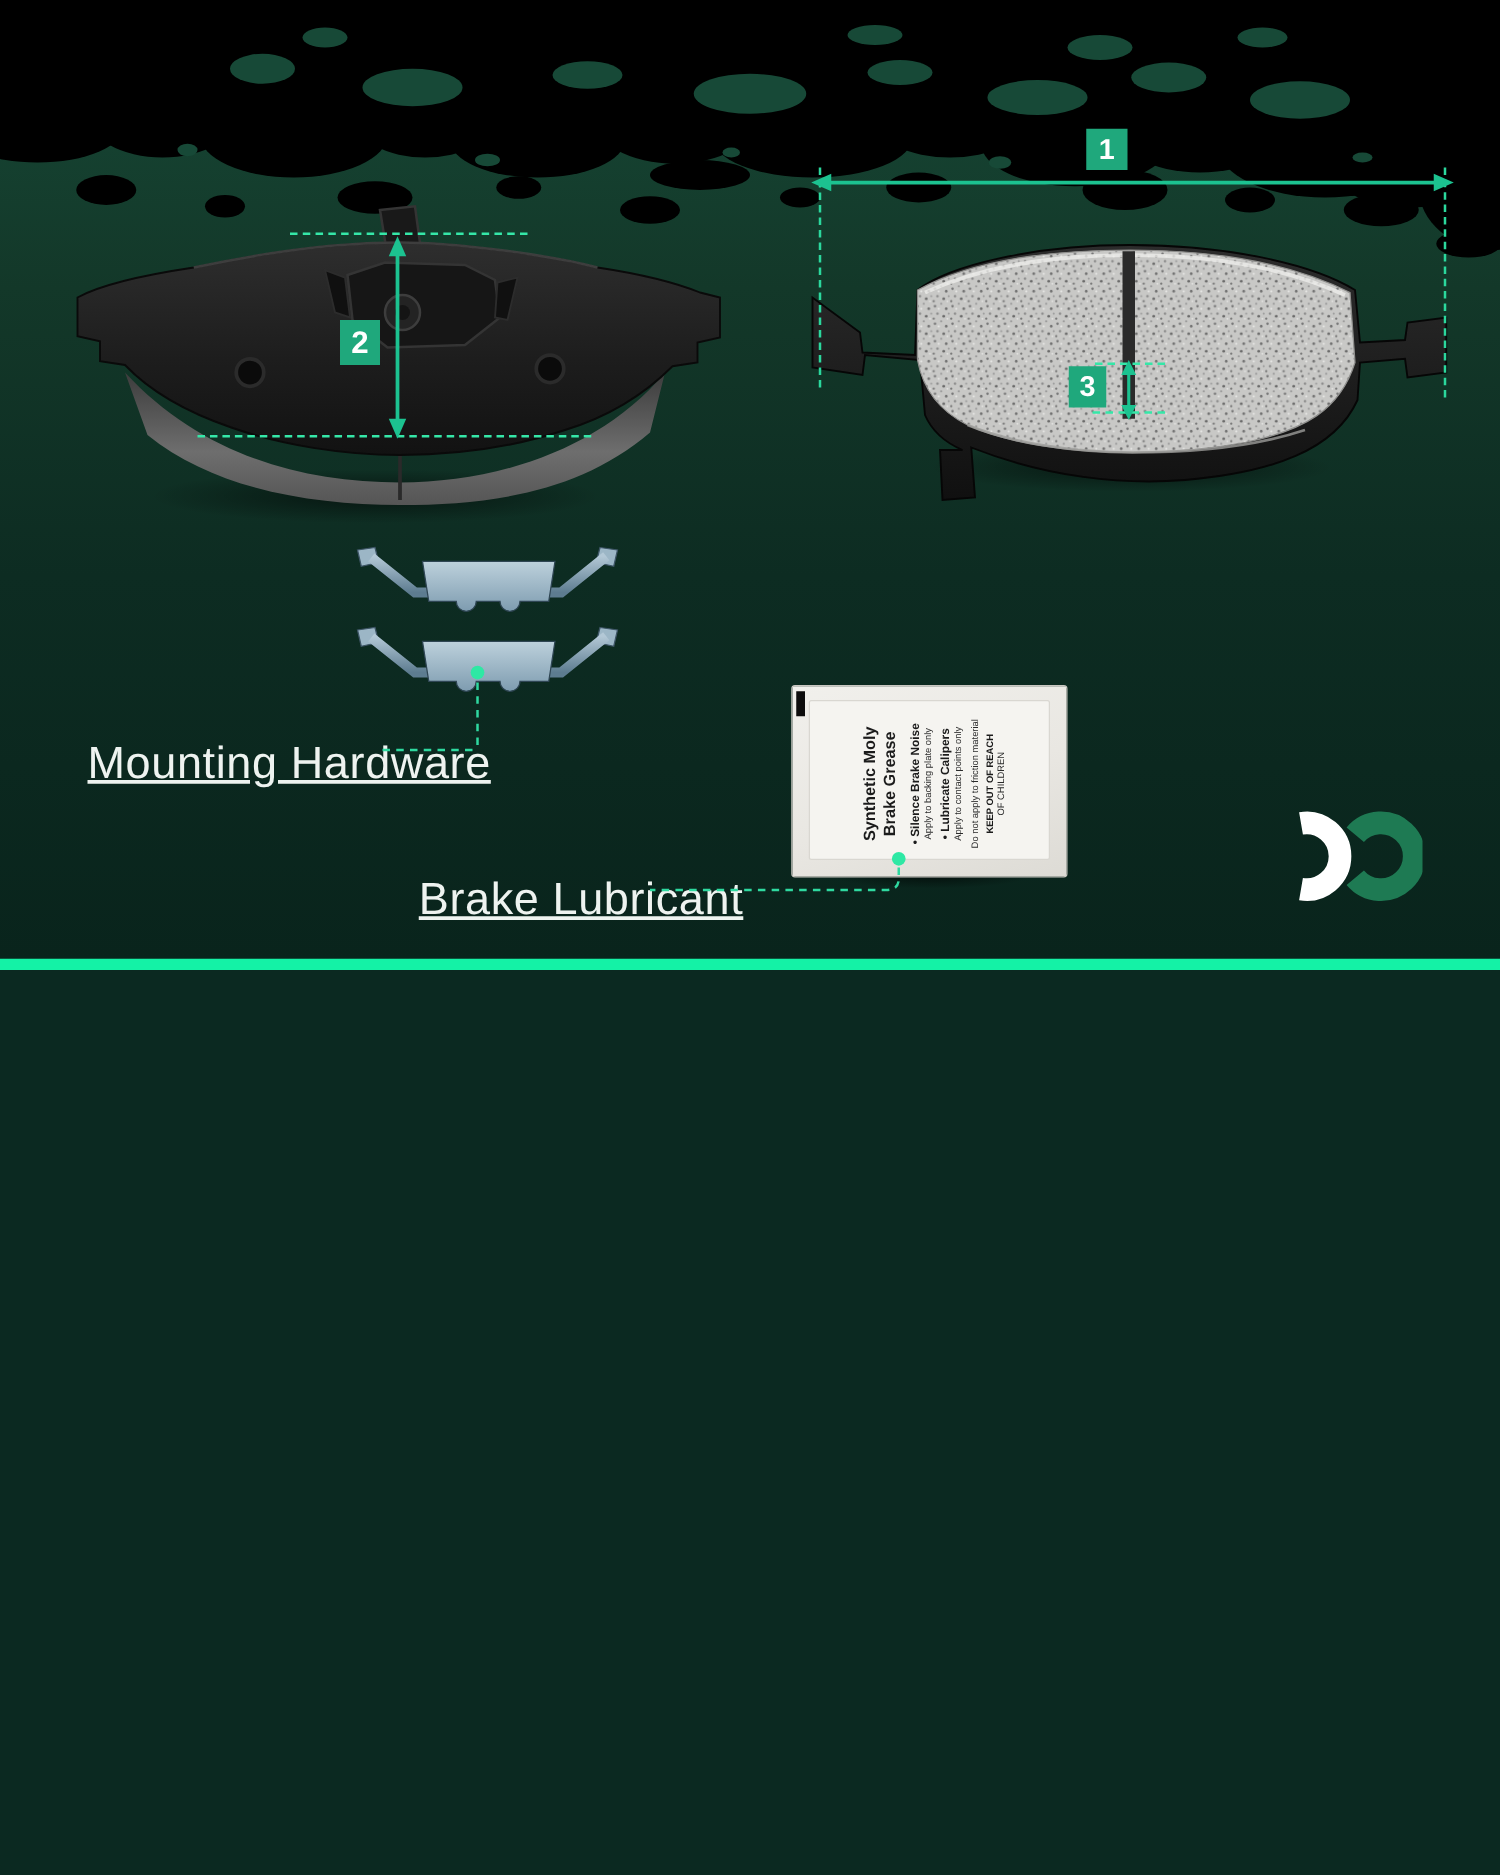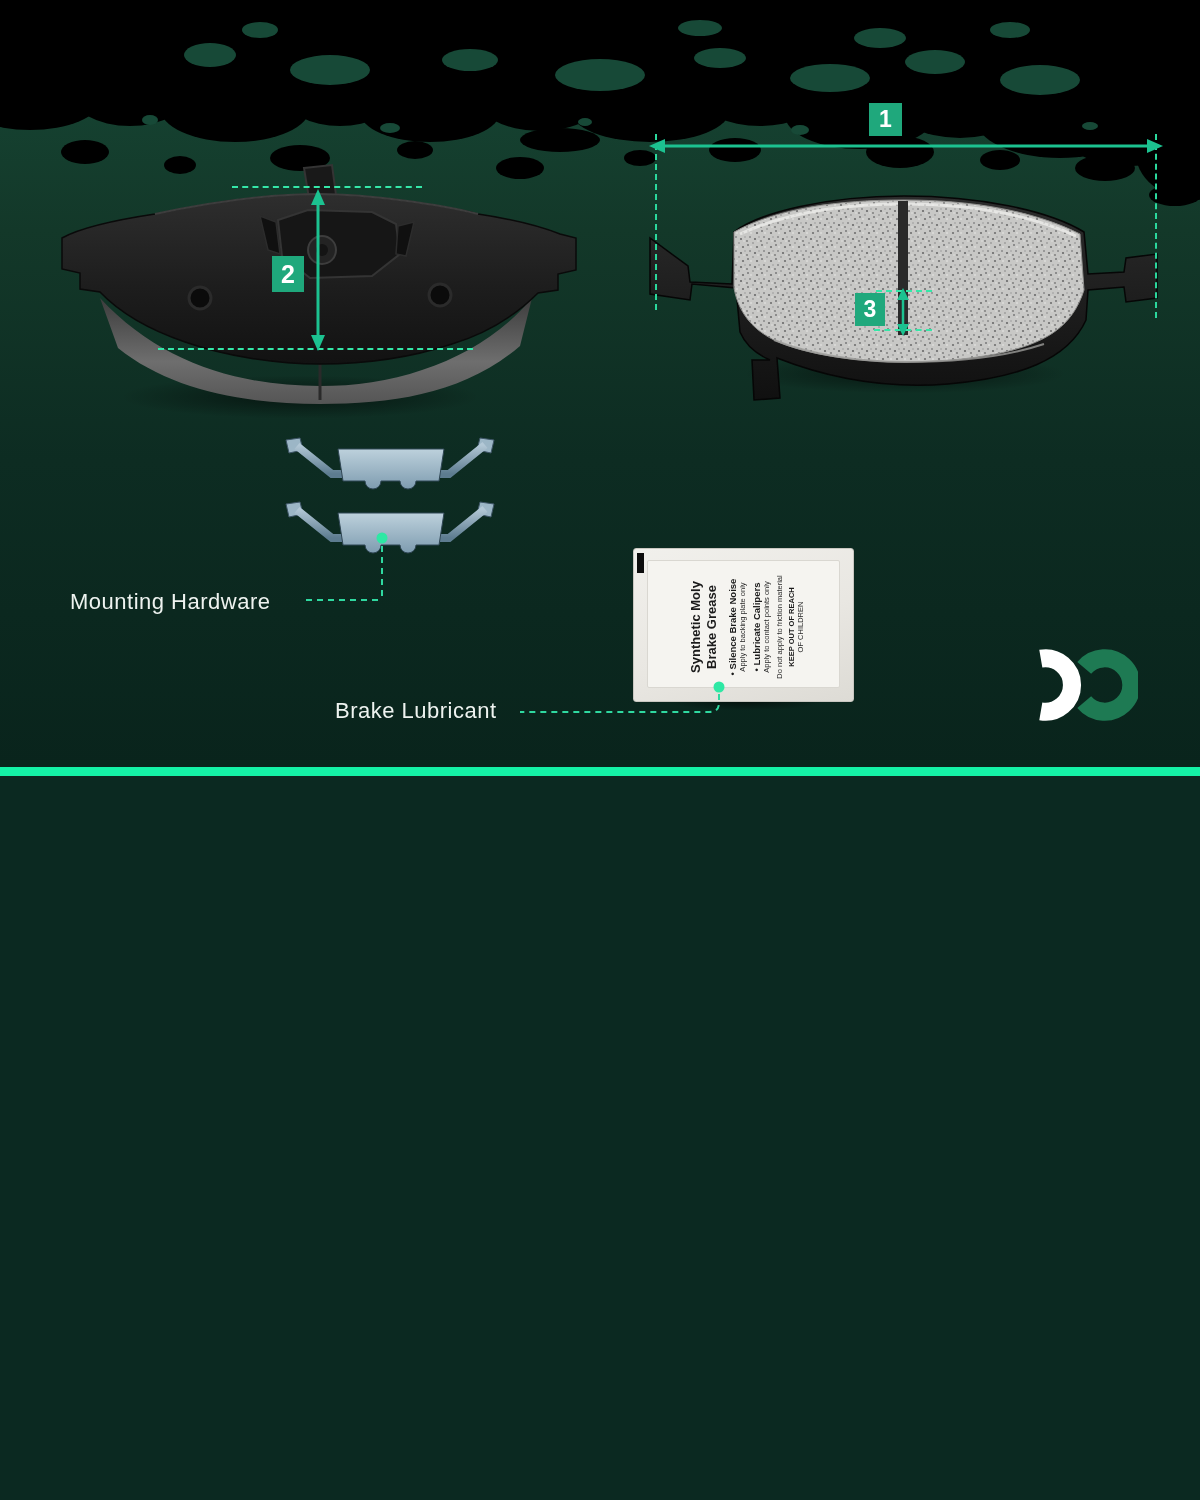--- a/index.html
+++ b/index.html
@@ -4,21 +4,21 @@
 <style>
   html,body{margin:0;padding:0;background:#09231b;}
   #page{position:relative;width:1200px;height:1500px;overflow:hidden;
         font-family:"Liberation Sans",sans-serif;
         background:#0b2921;}
   
   #hero{position:absolute;left:0;top:0;width:1200px;height:767px;
         background:linear-gradient(180deg,#174937 0%,#133829 30%,#0d2c22 60%,#09241c 100%);}
   #camo{position:absolute;left:0;top:0;}
   .shadow{position:absolute;background:radial-gradient(ellipse closest-side,rgba(0,0,0,.55),rgba(0,0,0,0) 75%);}
-  .hero-label{position:absolute;color:#eef3f0;font-size:22px;letter-spacing:.5px;white-space:nowrap;}
+  .hero-label{position:absolute;color:#eef3f0;font-size:36px;letter-spacing:.5px;white-space:nowrap;text-decoration:underline;}
   .dim-box{position:absolute;background:#1fa87c;color:#fff;font-weight:700;
            display:flex;align-items:center;justify-content:center;z-index:6;}
   .dashH{position:absolute;border-top:2px dashed #35e7a8;z-index:5;}
   .dashV{position:absolute;border-left:2px dashed #2bd89d;z-index:5;}
   .conn{position:absolute;z-index:7;}
   svg{display:block;}
   
   #packet{position:absolute;left:633px;top:548px;width:219px;height:152px;
           background:linear-gradient(160deg,#f1f0ec 0%,#e9e7e2 55%,#dddbd5 100%);
           border:1px solid #c9c7c1;border-radius:3px;z-index:4;}

